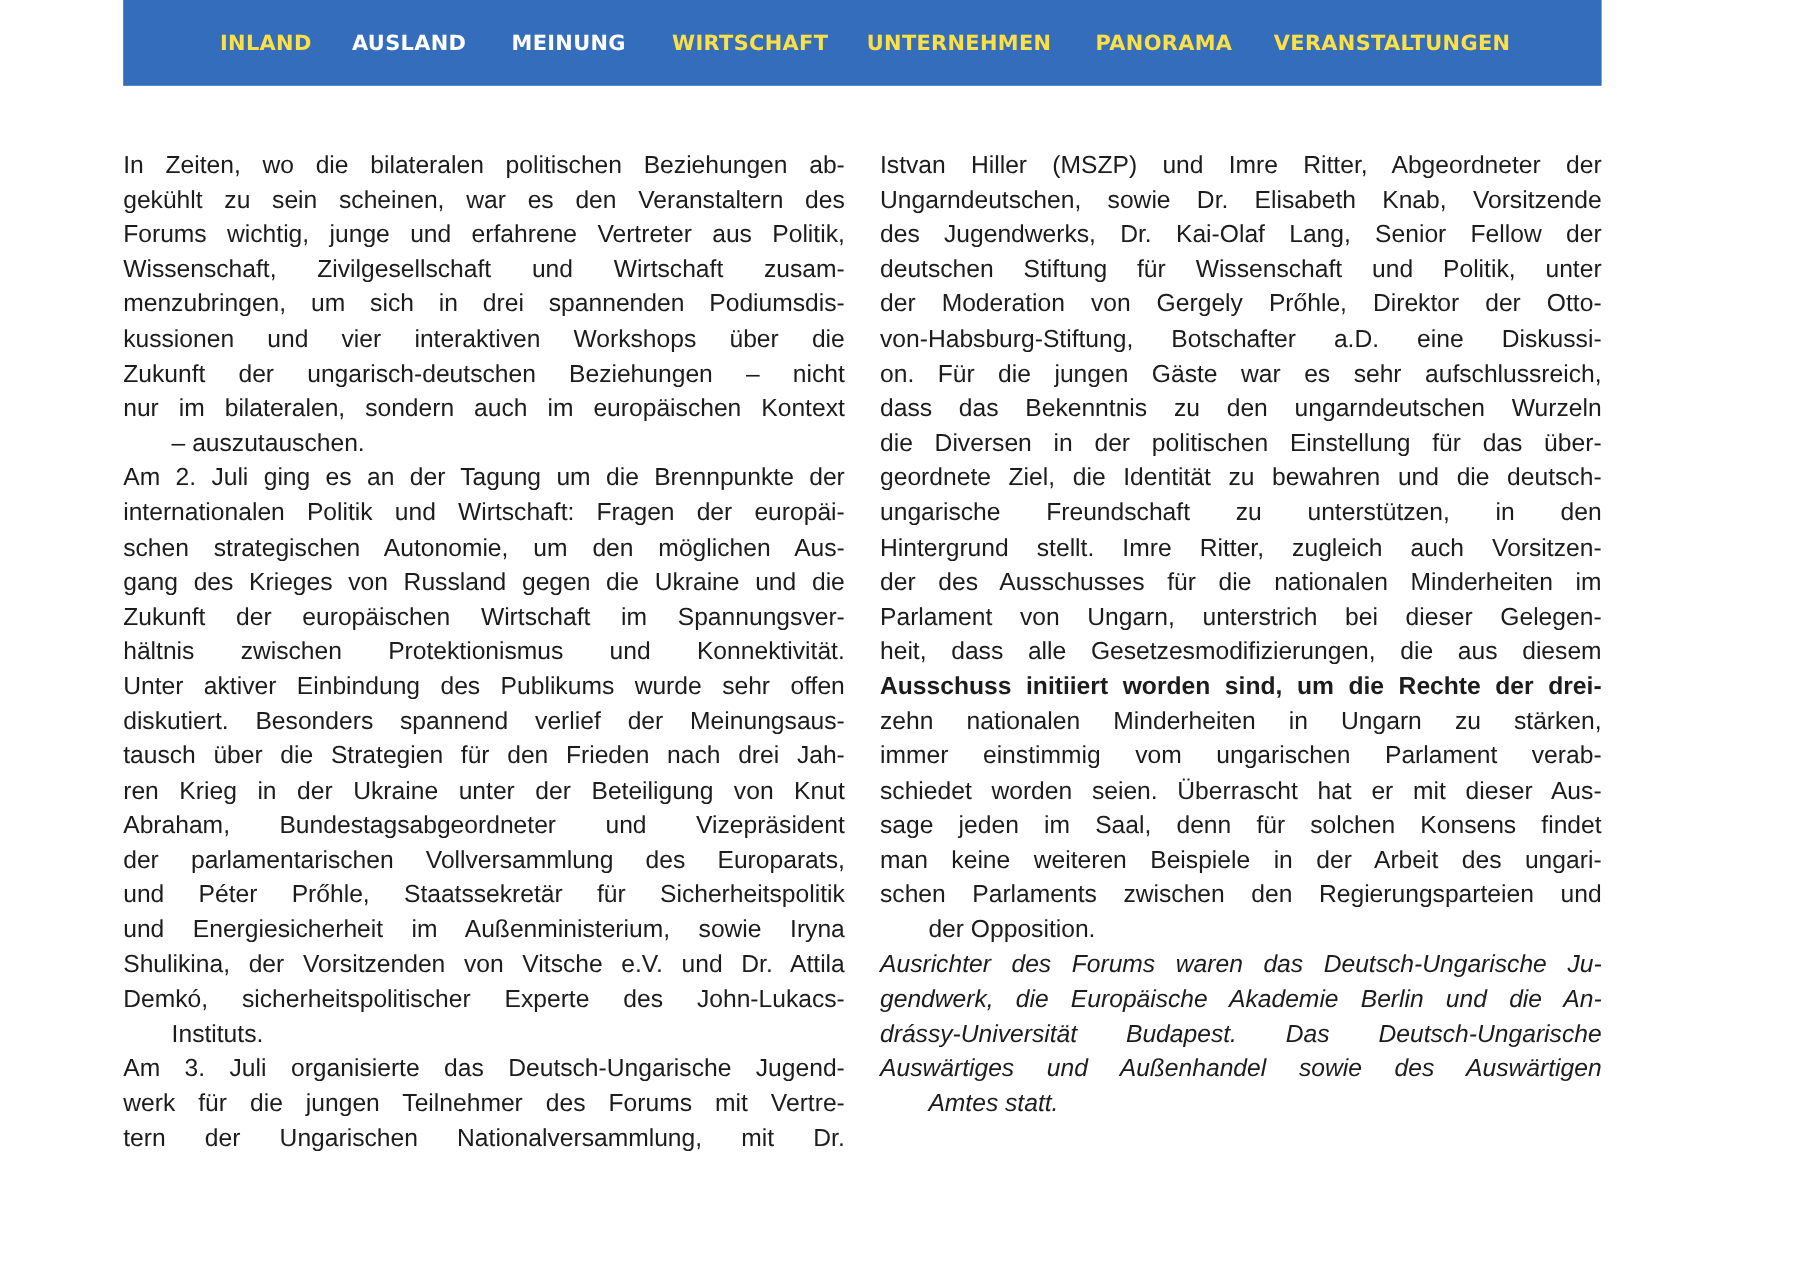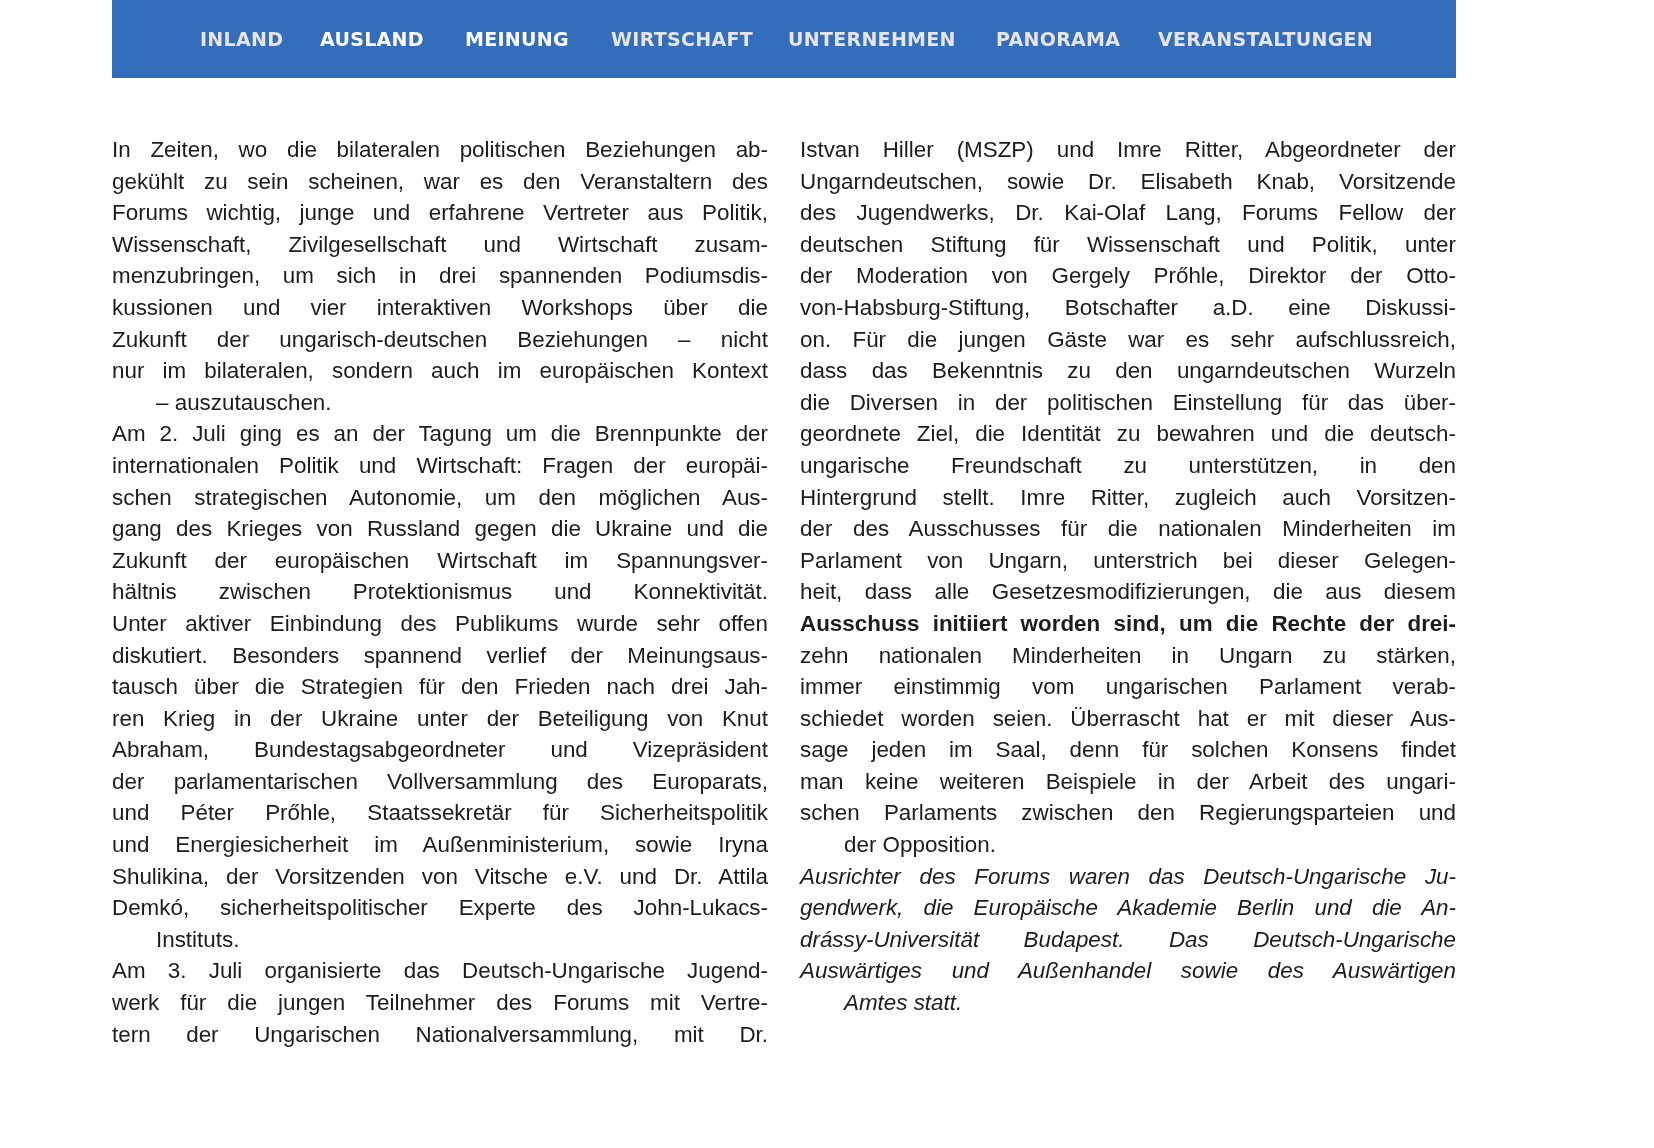--- a/index.html
+++ b/index.html
@@ -25,21 +25,21 @@
     }
     .nav-item {
       position: absolute;
       top: 0;
       height: 78px;
       line-height: 78px;
       font-family: "DejaVu Sans", sans-serif;
       font-weight: bold;
       font-size: 19px;
       letter-spacing: 0.3px;
-      color: #e5e5e5;
+      color: #fde047;
       text-decoration: none;
       white-space: nowrap;
       cursor: pointer;
     }
     .nav-item.active {
       color: #ffffff;
     }
     .col {
       position: absolute;
       top: 134px;
@@ -109,21 +109,21 @@
       <span class="line" style="display: block;">Shulikina, der Vorsitzenden von Vitsche e.V. und Dr. Attila</span>
       <span class="line" style="display: block;">Demkó, sicherheitspolitischer Experte des John-Lukacs-</span>
       <span class="line last" style="display: block;">Instituts.</span>
       <span class="line" style="display: block;">Am 3. Juli organisierte das Deutsch-Ungarische Jugend-</span>
       <span class="line" style="display: block;">werk für die jungen Teilnehmer des Forums mit Vertre-</span>
       <span class="line" style="display: block;">tern der Ungarischen Nationalversammlung, mit Dr.</span>
     </div>
   <div class="col col-right">
       <span class="line" style="display: block;">Istvan Hiller (MSZP) und Imre Ritter, Abgeordneter der</span>
       <span class="line" style="display: block;">Ungarndeutschen, sowie Dr. Elisabeth Knab, Vorsitzende</span>
-      <span class="line" style="display: block;">des Jugendwerks, Dr. Kai-Olaf Lang, Forums Fellow der</span>
+      <span class="line" style="display: block;">des Jugendwerks, Dr. Kai-Olaf Lang, Senior Fellow der</span>
       <span class="line" style="display: block;">deutschen Stiftung für Wissenschaft und Politik, unter</span>
       <span class="line" style="display: block;">der Moderation von Gergely Prőhle, Direktor der Otto-</span>
       <span class="line" style="display: block;">von-Habsburg-Stiftung, Botschafter a.D. eine Diskussi-</span>
       <span class="line" style="display: block;">on. Für die jungen Gäste war es sehr aufschlussreich,</span>
       <span class="line" style="display: block;">dass das Bekenntnis zu den ungarndeutschen Wurzeln</span>
       <span class="line" style="display: block;">die Diversen in der politischen Einstellung für das über-</span>
       <span class="line" style="display: block;">geordnete Ziel, die Identität zu bewahren und die deutsch-</span>
       <span class="line" style="display: block;">ungarische Freundschaft zu unterstützen, in den</span>
       <span class="line" style="display: block;">Hintergrund stellt. Imre Ritter, zugleich auch Vorsitzen-</span>
       <span class="line" style="display: block;">der des Ausschusses für die nationalen Minderheiten im</span>

